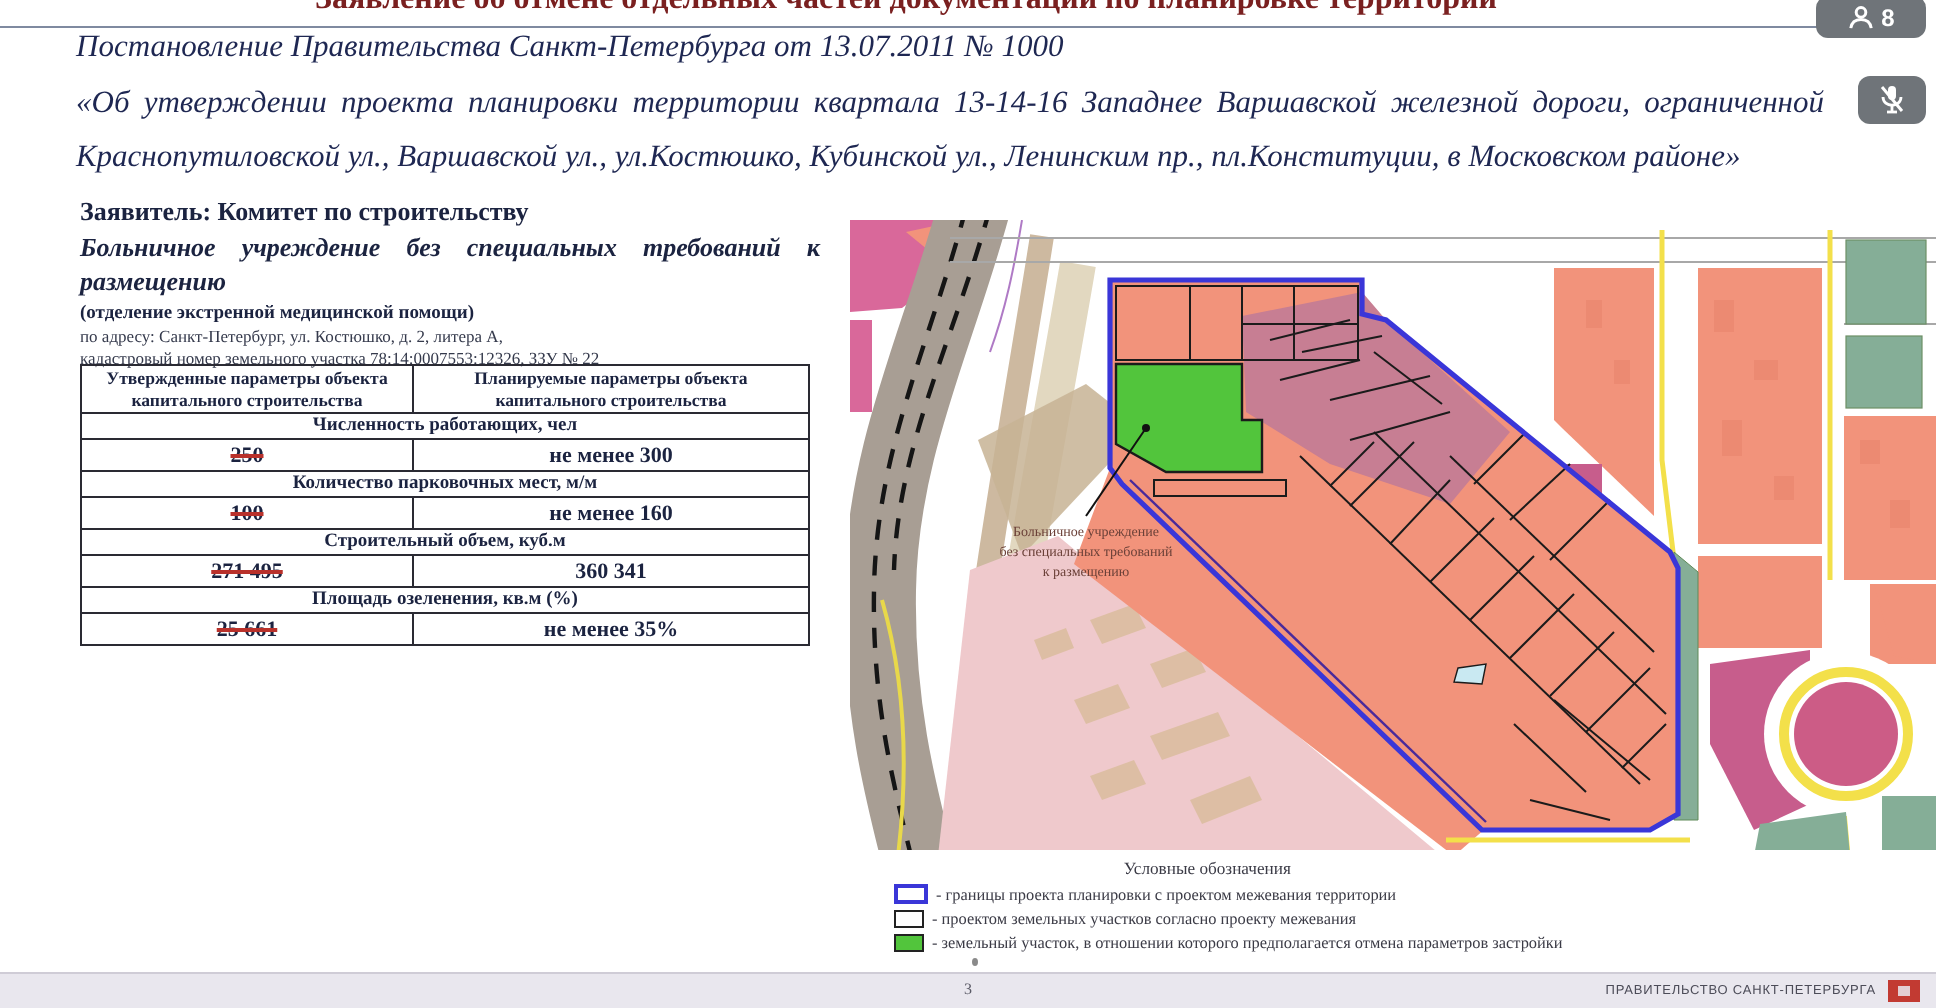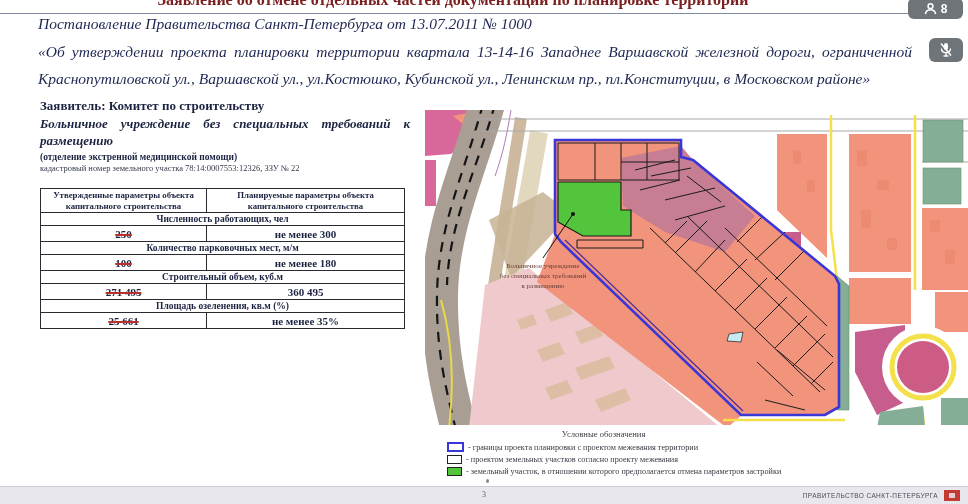--- a/index.html
+++ b/index.html
@@ -19,21 +19,21 @@
        font-family:"Liberation Sans", sans-serif;}
   .btn-participants{top:-2px;right:5px;width:55px;height:21px;font-size:12px;font-weight:bold;}
   .btn-mic{top:38px;right:5px;width:34px;height:24px;}
   
   .applicant{position:absolute;top:97px;left:40px;width:370px;}
   .app-line1{font-weight:bold;font-size:13px;line-height:1.35;}
   .app-object{font-weight:bold;font-size:13px;line-height:1.35;text-align:justify;font-style:italic;}
   .app-sub{font-weight:bold;font-size:9.5px;margin-top:2px;}
   .app-addr{font-size:8.5px;line-height:1.3;color:#353a4c;margin-top:1px;}
   
-  table.params{position:absolute;top:188px;left:40px;width:364px;border-collapse:collapse;
+  table.params{position:absolute;top:182px;left:40px;width:364px;border-collapse:collapse;
        table-layout:fixed;}
   table.params td,table.params th{border:1px solid #2a2a33;text-align:center;padding:0 2px;}
   table.params th{font-size:8.8px;font-weight:bold;line-height:1.25;height:23px;color:#1b2340;}
   table.params .cat td{font-size:9.5px;font-weight:bold;height:12px;color:#1b2340;}
   table.params .val td{font-size:11px;font-weight:bold;height:15px;color:#1b2340;}
   td.struck{color:#b9312b;text-decoration:line-through;text-decoration-color:#b9312b;
        text-decoration-thickness:2px;}
   
   .map-wrap{position:absolute;left:425px;top:110px;width:543px;height:315px;}
   
@@ -76,20 +76,21 @@
     <line x1="4.5" y1="14" x2="9.5" y2="14" stroke="#fff" stroke-width="1.4"></line>
     <line x1="2" y1="1.5" x2="12" y2="13.5" stroke="#fff" stroke-width="1.5"></line>
   </svg>
 </div>
 
 <div class="applicant">
   <div class="app-line1">Заявитель: Комитет по строительству</div>
   <div class="app-object">Больничное учреждение без специальных требований к размещению</div>
   <div class="app-sub">(отделение экстренной медицинской помощи)</div>
   <div class="app-addr">
+    <div>по адресу: Санкт-Петербург, ул. Костюшко, д. 2, литера А,</div>
     <div>кадастровый номер земельного участка 78:14:0007553:12326, ЗЗУ № 22</div>
   </div>
 </div>
 
 <table class="params">
   <colgroup>
       <col style="width:166px">
       <col style="width:198px">
     </colgroup>
   <tbody>
@@ -102,28 +103,28 @@
       </tr>
   <tr class="val">
     <td class="struck">250</td>
     <td>не менее 300</td>
   </tr>
   <tr class="cat">
         <td colspan="2">Количество парковочных мест, м/м</td>
       </tr>
   <tr class="val">
     <td class="struck">100</td>
-    <td>не менее 180</td>
+    <td>не менее 160</td>
   </tr>
   <tr class="cat">
         <td colspan="2">Строительный объем, куб.м</td>
       </tr>
   <tr class="val">
     <td class="struck">271 495</td>
-    <td>360 495</td>
+    <td>360 341</td>
   </tr>
   <tr class="cat">
         <td colspan="2">Площадь озеленения, кв.м (%)</td>
       </tr>
   <tr class="val">
     <td class="struck">25 661</td>
     <td>не менее 35%</td>
   </tr>
 </tbody>
   </table>

